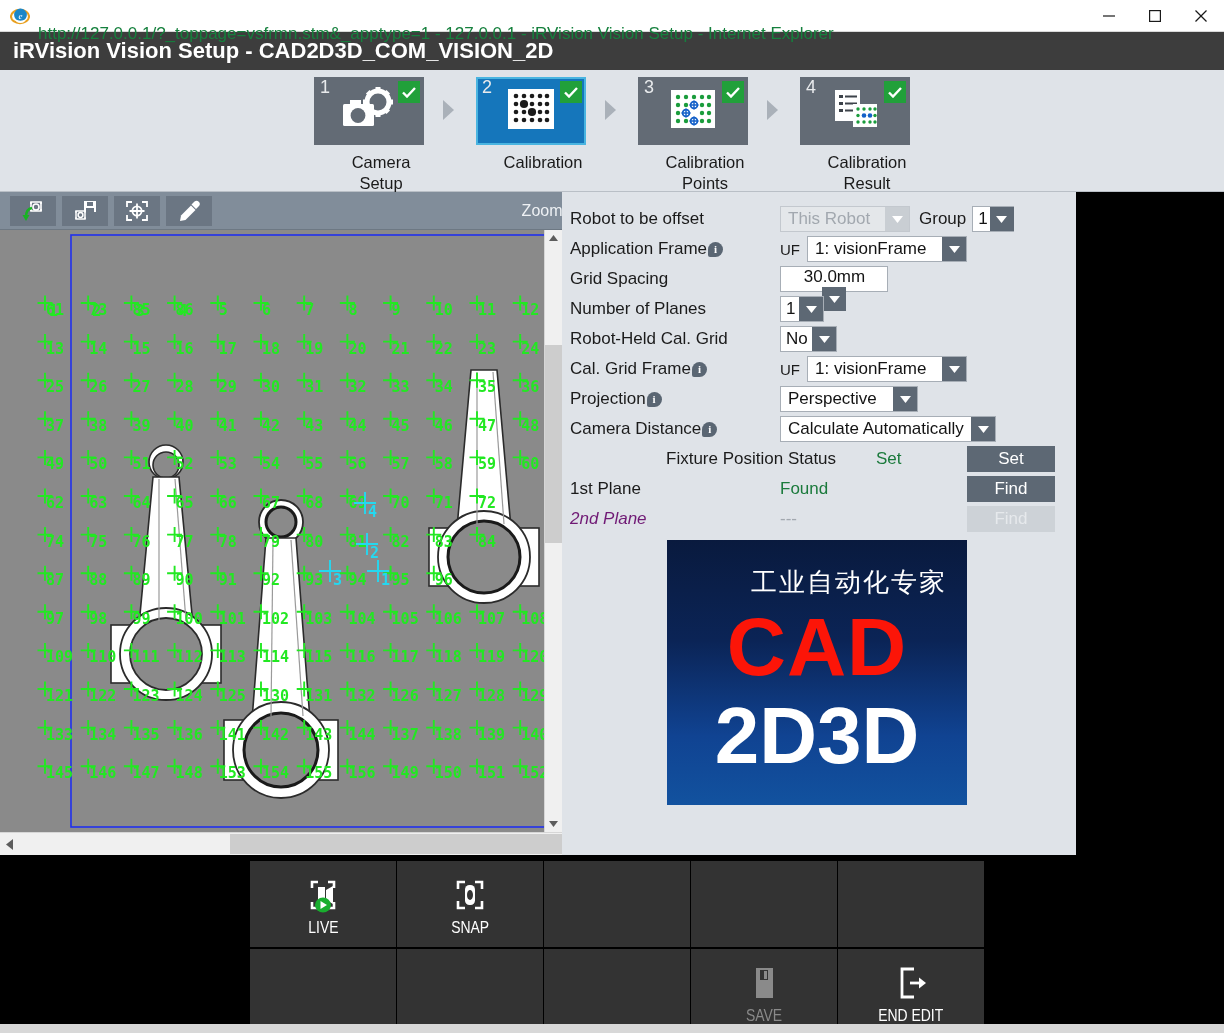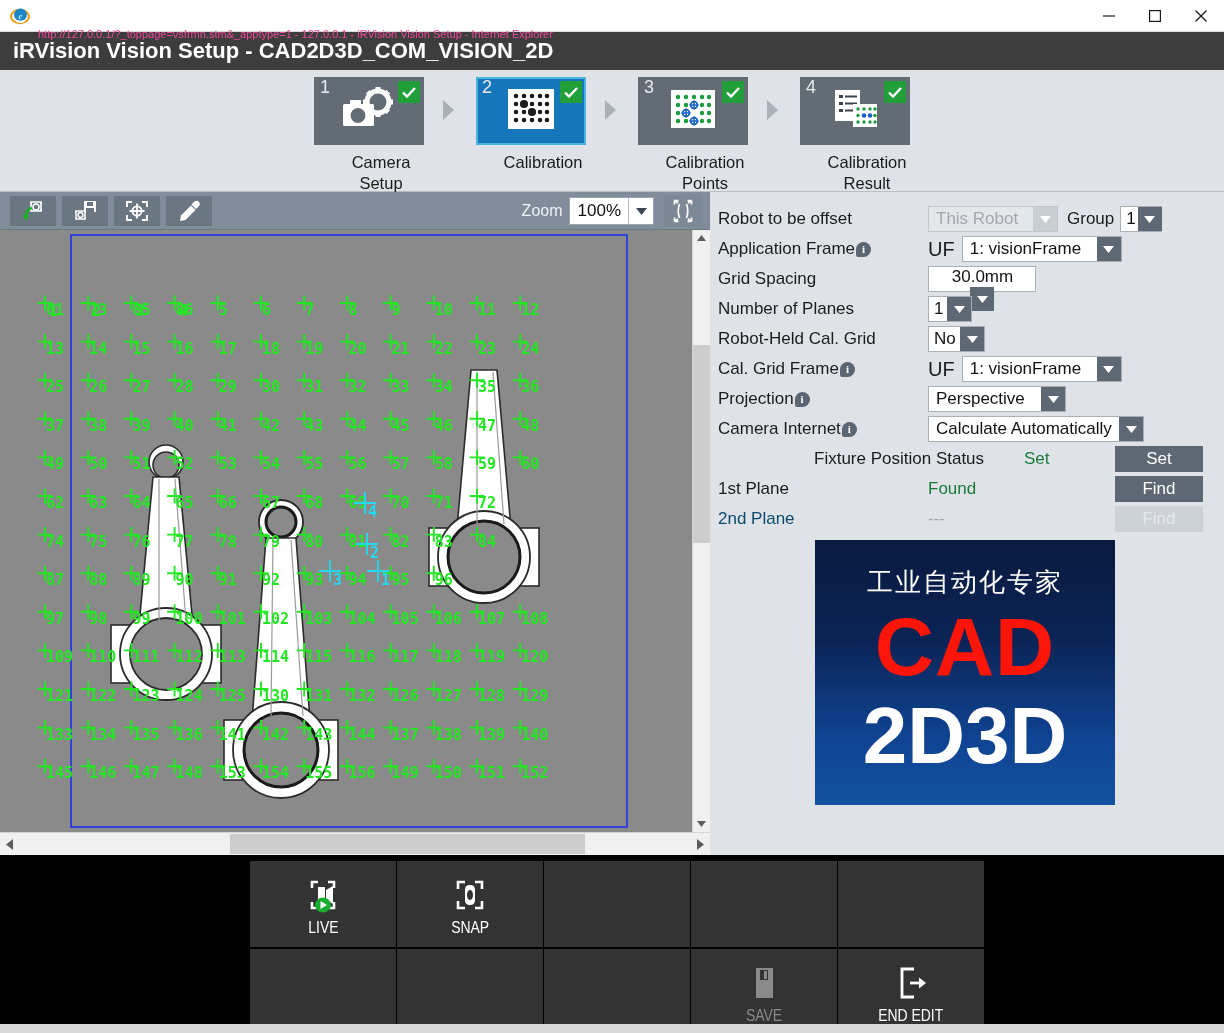--- a/index.html
+++ b/index.html
@@ -11,21 +11,21 @@
     -webkit-font-smoothing:antialiased;
   }
   
   #ie-titlebar{
     height:32px;width:1224px;background:#ffffff;
     display:flex;align-items:center;position:relative;
     border-bottom:1px solid #d9d9d9;box-sizing:border-box;
   }
   #ie-icon{width:20px;height:20px;margin-left:10px;margin-right:8px;flex:0 0 auto;position:relative;}
   #ie-title-text{
-    font-size:11px;color:#ec4899;white-space:nowrap;overflow:hidden;
+    font-size:17px;color:#15803d;white-space:nowrap;overflow:hidden;
     font-family:"Liberation Sans",sans-serif;
     margin-top:36px;
   }
   .win-btns{position:absolute;right:0;top:0;height:32px;display:flex;}
   .win-btn{width:46px;height:32px;display:flex;align-items:center;justify-content:center;}
   .win-btn svg{display:block;}
   
   #app-header{
     height:38px;width:1224px;background:#3d3d3d;color:#fff;
     display:flex;align-items:center;box-sizing:border-box;padding-left:13px;
@@ -51,21 +51,21 @@
   .step-check svg{display:block;}
   .step-label{
     margin-top:7px;font-size:16.5px;color:#1a1a1a;text-align:center;line-height:21px;
     font-family:"Liberation Sans",sans-serif;
     margin-left:24px;
   }
   .step-arrow{width:22px;display:flex;align-items:center;justify-content:center;margin-top:30px;}
   
   #main{display:flex;width:1224px;height:663px;box-sizing:border-box;}
   
-  #img-panel{width:710px;height:663px;position:relative;background:#8a8a8a;box-sizing:border-box;}
+  #img-panel{width:562px;height:663px;position:relative;background:#8a8a8a;box-sizing:border-box;}
   #img-toolbar{
     height:38px;width:710px;background:#818d9a;display:flex;align-items:center;
     box-sizing:border-box;padding-left:10px;border-bottom:1px solid #6d7883;
   }
   .tb-btn{
     width:46px;height:30px;background:#6b7683;margin-right:6px;
     display:flex;align-items:center;justify-content:center;box-sizing:border-box;
   }
   .tb-spacer{flex:1;}
   #zoom-label{color:#eef1f4;font-size:16px;margin-right:6px;}
@@ -101,27 +101,27 @@
   
   #settings{
     width:514px;height:663px;background:#dfe3e8;box-sizing:border-box;
     padding:12px 0 0 8px;position:relative;
   }
   .frow{display:flex;align-items:center;height:30px;margin-bottom:0px;}
   .flabel{
     width:210px;font-size:17px;color:#1b1b1b;flex:0 0 auto;
     display:flex;align-items:center;font-family:"Liberation Sans",sans-serif;
   }
-  .flabel.disabled{color:#0c4a6e;}
+  .flabel.disabled{color:#701a75;font-style:italic;}
   .info-i{
     width:15px;height:15px;border-radius:50% 50% 50% 2px;background:#5a6673;
     color:#fff;font-size:11px;font-weight:bold;display:inline-flex;align-items:center;
     justify-content:center;margin-left:1px;font-family:"Liberation Serif",serif;
   }
-  .uf-tag{font-size:20px;color:#1b1b1b;margin-right:7px;}
+  .uf-tag{font-size:15px;color:#1b1b1b;margin-right:7px;}
   .combo{
     height:26px;background:#fff;border:1px solid #a7aeb6;display:inline-flex;align-items:center;
     box-sizing:border-box;
   }
   .combo.disabled{background:#e4e7ea;border-color:#c3c8ce;}
   .combo-text{font-size:17px;color:#131313;padding:0 6px 0 7px;white-space:nowrap;}
   .combo.disabled .combo-text{color:#a2a8af;}
   .combo-caret{
     width:24px;height:24px;background:#5d6874;display:flex;align-items:center;justify-content:center;
     flex:0 0 auto;
@@ -136,21 +136,21 @@
   }
   .actbtn.disabled{background:#cdd2d7;color:#e6e9ec;}
   
   #logo-box{
     position:absolute;left:105px;top:348px;width:300px;height:265px;
     background:linear-gradient(180deg,#091a3e 0%,#0b2456 38%,#104392 74%,#12529f 100%);
     overflow:hidden;
   }
   #logo-cn{
     position:absolute;top:25px;left:0;width:100%;text-align:center;color:#fff;font-size:26px;
-    font-family:"DejaVu Sans",sans-serif;letter-spacing:2px;
+    font-family:"DejaVu Sans",sans-serif;letter-spacing:2px;padding-left:32px;
   }
   #logo-cad{
     position:absolute;top:62px;left:0;width:100%;text-align:center;color:#fc1508;
     font-size:82px;font-weight:bold;font-family:"Liberation Sans",sans-serif;letter-spacing:1px;line-height:90px;
   }
   #logo-2d3d{
     position:absolute;top:152px;left:0;width:100%;text-align:center;color:#fff;
     font-size:80px;font-weight:bold;font-family:"Liberation Sans",sans-serif;letter-spacing:0px;line-height:88px;
   }
   
@@ -961,21 +961,21 @@
         <span class="combo-caret">
           <svg width="11" height="8" viewBox="0 0 11 8">
               <polygon points="0,1 11,1 5.5,8" fill="#ffffff"></polygon>
             </svg>
         </span>
       </span>
     </div>
 
     <div class="frow">
       <span class="flabel">
-        <span>Camera Internet</span>
+        <span>Camera Distance</span>
         <span class="info-i">i</span>
       </span>
       <span class="combo" style="width:216px;justify-content:space-between;">
         <span class="combo-text">Calculate Automatically</span>
         <span class="combo-caret">
           <svg width="11" height="8" viewBox="0 0 11 8">
               <polygon points="0,1 11,1 5.5,8" fill="#ffffff"></polygon>
             </svg>
         </span>
       </span>

